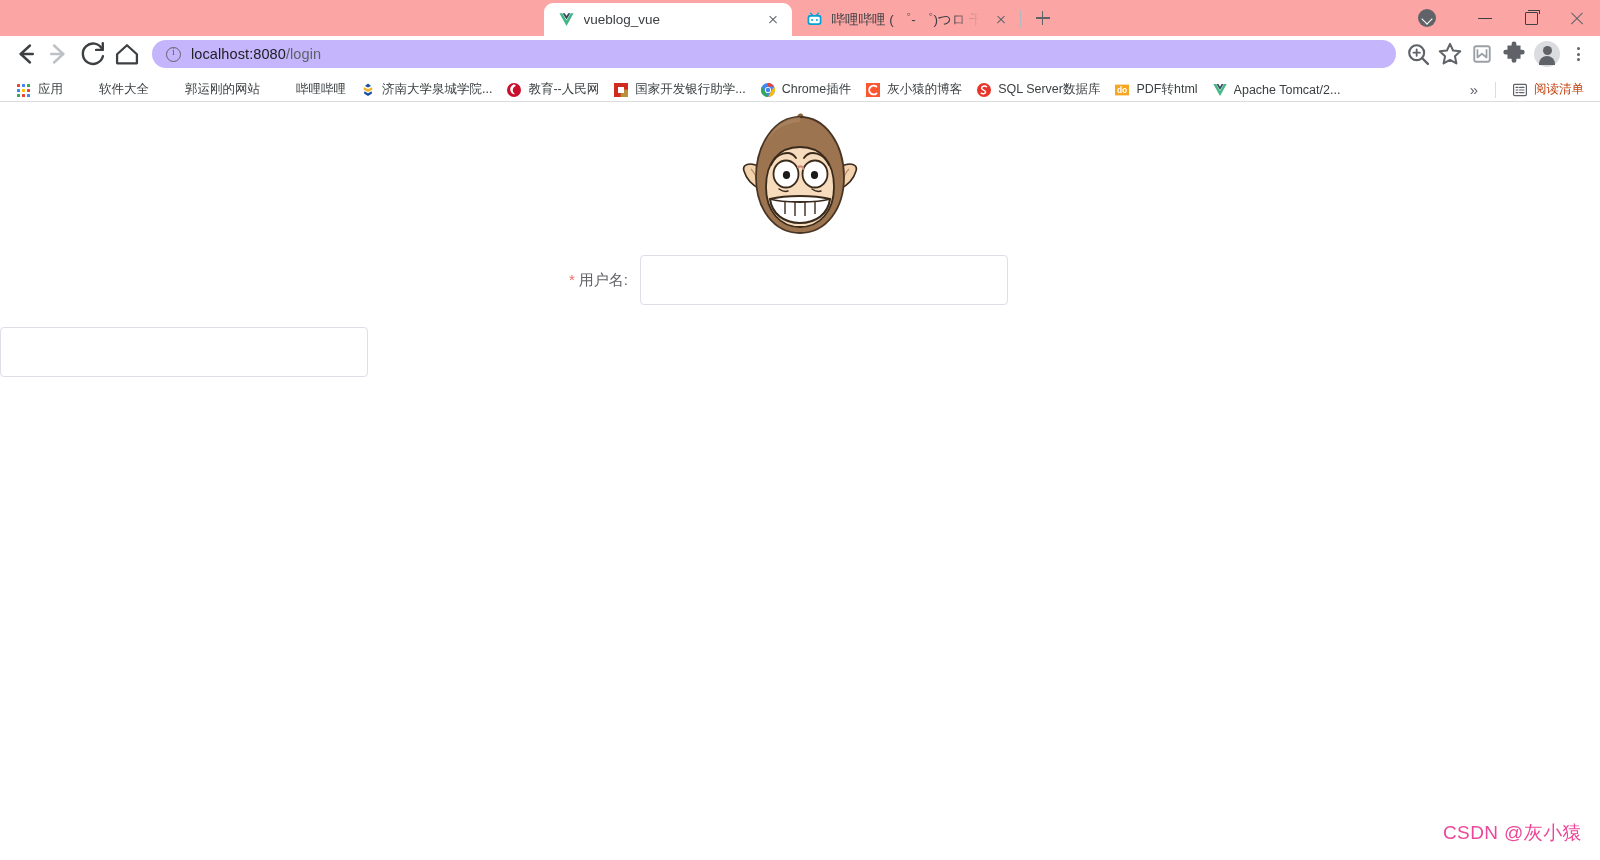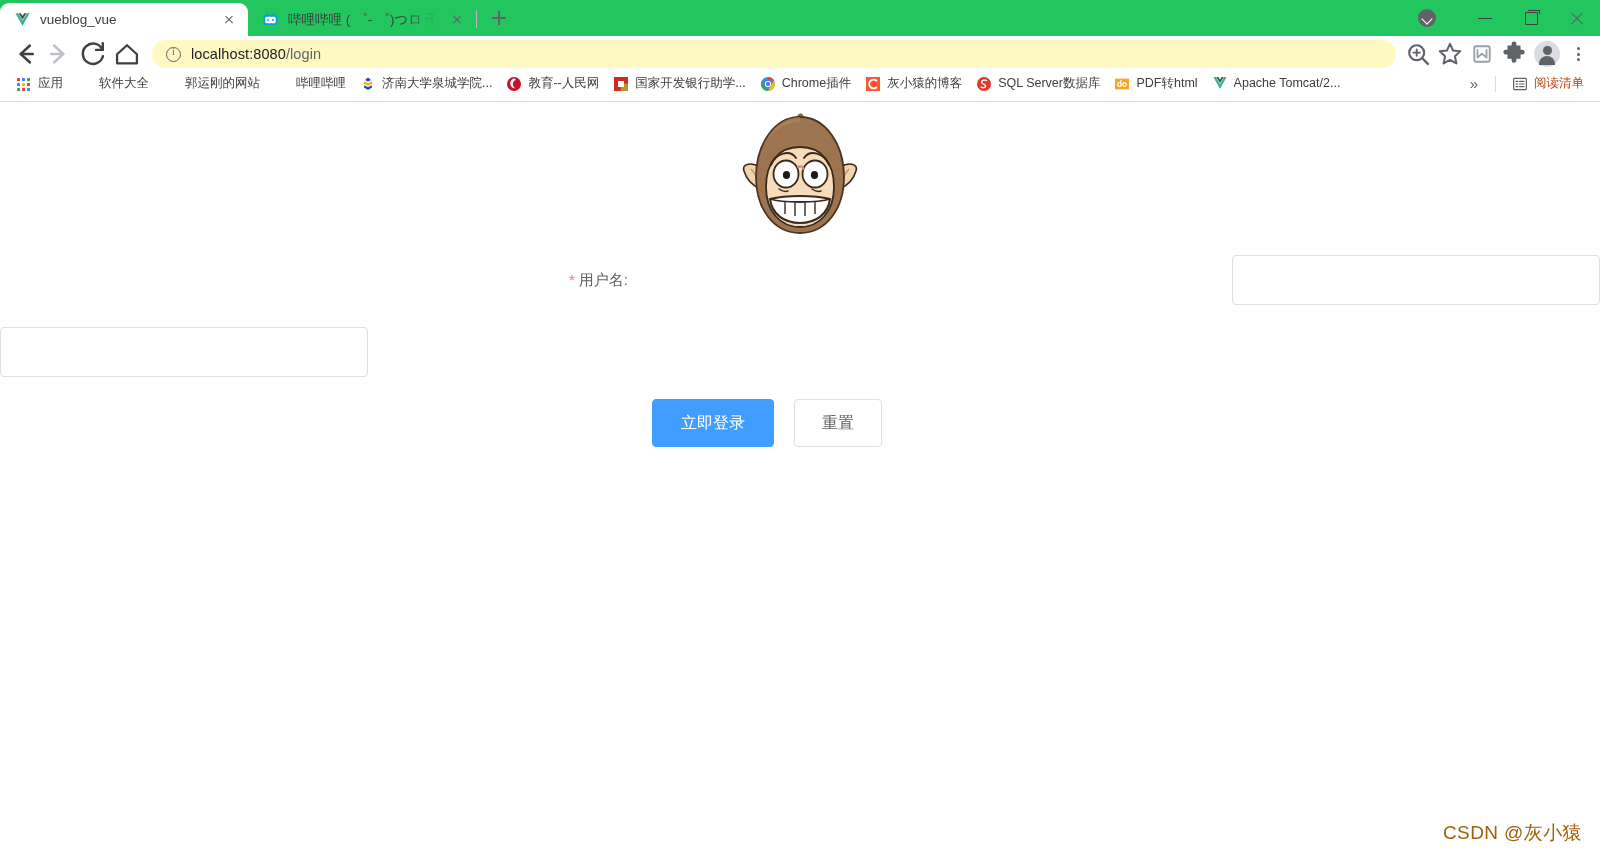--- a/index.html
+++ b/index.html
@@ -7,23 +7,24 @@
     width: 1600px; height: 860px;
     font-family: "Liberation Sans", "DejaVu Sans", sans-serif;
     overflow: hidden;
     background: #ffffff;
   }
 
   
   .browser { width: 1600px; height: 860px; display: flex; flex-direction: column; }
 
   .tabstrip {
-    height: 36px; background: #22c55e;
+    height: 36px; background: #fca5a5;
     display: flex; align-items: flex-end; position: relative;
     flex: 0 0 36px;
+    justify-content: center;
   }
   .tab {
     height: 33px; display: flex; align-items: center;
     padding: 0 10px 0 14px; gap: 9px; position: relative;
     border-radius: 9px 9px 0 0; font-size: 13.5px; color: #3c4043;
   }
   .tab.active { background: #ffffff; width: 248px; }
   .tab.inactive { width: 228px; color: #3c4043; }
   .tab-favicon { width: 17px; height: 17px; flex: 0 0 17px; position: relative; }
   .tab-title {
@@ -82,21 +83,21 @@
   }
   .wc-close::before { transform: rotate(45deg); }
   .wc-close::after { transform: rotate(-45deg); }
 
   .toolbar {
     height: 36px; background: #ffffff; display: flex; align-items: center;
     padding: 0 8px; gap: 0; flex: 0 0 36px;
   }
   .navbtn { width: 34px; height: 34px; position: relative; flex: 0 0 34px; }
   .omnibox {
-    flex: 1 1 auto; height: 28px; background: #fef9c3; border-radius: 14px;
+    flex: 1 1 auto; height: 28px; background: #c4b5fd; border-radius: 14px;
     display: flex; align-items: center; padding: 0 14px; margin: 0 6px 0 8px;
     gap: 10px; min-width: 0;
   }
   .info-icon {
     width: 15px; height: 15px; border: 1.3px solid #5f6368; border-radius: 50%;
     position: relative; flex: 0 0 15px;
   }
   .info-icon::after {
     content: "i"; position: absolute; left: 0; right: 0; top: -2px; text-align: center;
     font-size: 10px; font-family: "Liberation Serif", serif; color: #5f6368;
@@ -118,21 +119,21 @@
   }
   .dots { width: 28px; height: 32px; position: relative; flex: 0 0 28px; }
   .dots span {
     position: absolute; left: 12.5px; width: 3.4px; height: 3.4px; border-radius: 50%; background: #5f6368;
   }
   .dots span:nth-child(1) { top: 9px; }
   .dots span:nth-child(2) { top: 14.5px; }
   .dots span:nth-child(3) { top: 20px; }
 
   .bookmarks {
-    height: 30px; background: #ffffff; display: flex; align-items: flex-start;
+    height: 30px; background: #ffffff; display: flex; align-items: flex-end;
     padding: 0 6px 0 10px; gap: 0; flex: 0 0 30px; position: relative;
     border-bottom: 1px solid #dadce0;
   }
   .bm {
     display: flex; align-items: center; gap: 6px; padding: 3px 8px 3px 6px;
     border-radius: 4px; white-space: nowrap; font-size: 12.5px; color: #3c4043;
     max-width: 190px;
   }
   .bm-label { overflow: hidden; text-overflow: ellipsis; white-space: nowrap; }
   .bm-ico { width: 16px; height: 16px; flex: 0 0 16px; position: relative; }
@@ -163,21 +164,21 @@
   
   .page {
     flex: 1 1 auto; background: #ffffff; position: relative; overflow: hidden;
   }
   .logo-wrap {
     width: 100%; display: flex; justify-content: center; padding-top: 9px;
   }
   .monkey { width: 124px; height: 130px; display: block; }
 
   .form { margin-top: 14px; }
-  .form-row { display: flex; align-items: center; margin-bottom: 22px; justify-content: space-between; }
+  .form-row { display: flex; align-items: center; margin-bottom: 22px; }
   .form-label {
     width: 640px; text-align: right; padding-right: 12px;
     font-size: 15px; color: #606266; white-space: nowrap;
   }
   .req { color: #f56c6c; margin-right: 4px; }
   .form-input {
     width: 368px; height: 50px; border: 1px solid #dcdfe6; border-radius: 4px;
     background: #fff; font-size: 14px; color: #606266; padding: 0 15px;
     outline: none; font-family: "Liberation Sans", sans-serif;
   }
@@ -186,21 +187,21 @@
   .btn {
     height: 48px; border-radius: 4px; font-size: 16px; cursor: pointer;
     font-family: "Liberation Sans", sans-serif; border: 1px solid transparent;
     display: flex; align-items: center; justify-content: center;
   }
   .btn-primary { background: #409eff; color: #fff; width: 122px; border-color: #409eff; }
   .btn-default { background: #fff; color: #606266; width: 88px; border: 1px solid #dcdfe6; }
 
   .watermark {
     position: absolute; right: 18px; bottom: 14px;
-    font-size: 19px; color: #a16207; letter-spacing: .4px; margin-left: 40px;
+    font-size: 19px; color: #ec4899; letter-spacing: .4px; margin-left: 40px;
   }
 </style>
 </head>
 <body>
 
 <div class="browser">
 
   <div class="tabstrip">
 
     <div class="tab active">
@@ -491,21 +492,17 @@
         <div class="form-label">
           <span class="req">*</span><span>用户名:</span>
         </div>
         <input class="form-input" type="text" placeholder="" style="">
       </div>
 
       <div class="form-row pw">
         <input class="form-input" type="password" placeholder="" style="">
       </div>
 
-      <div class="btn-row">
-        <button class="btn btn-primary">立即登录</button>
-        <button class="btn btn-default">重置</button>
-      </div>
     </div>
 
     <div class="watermark">CSDN @灰小猿</div>
   </div>
 </div>
 
 </body></html>

